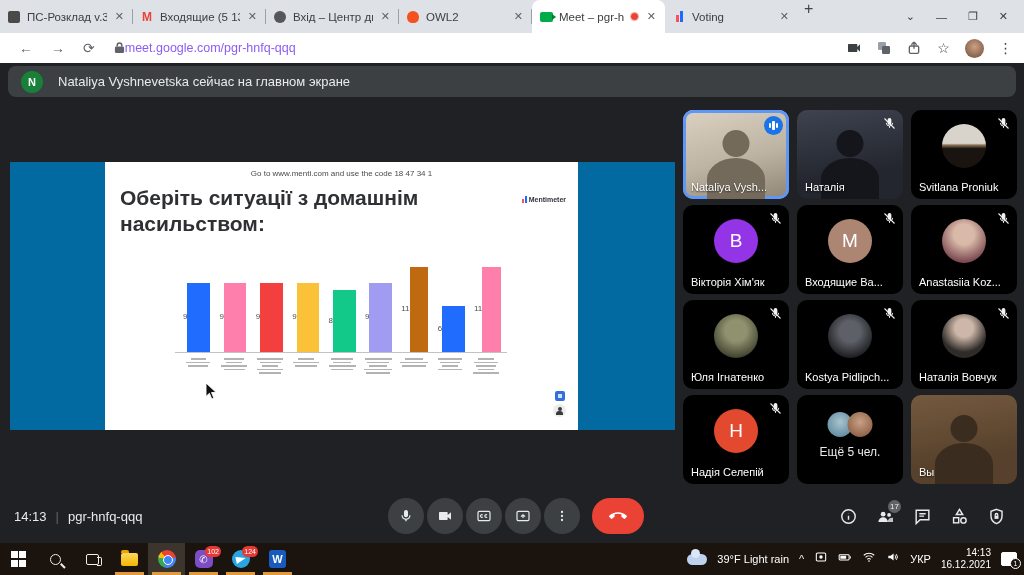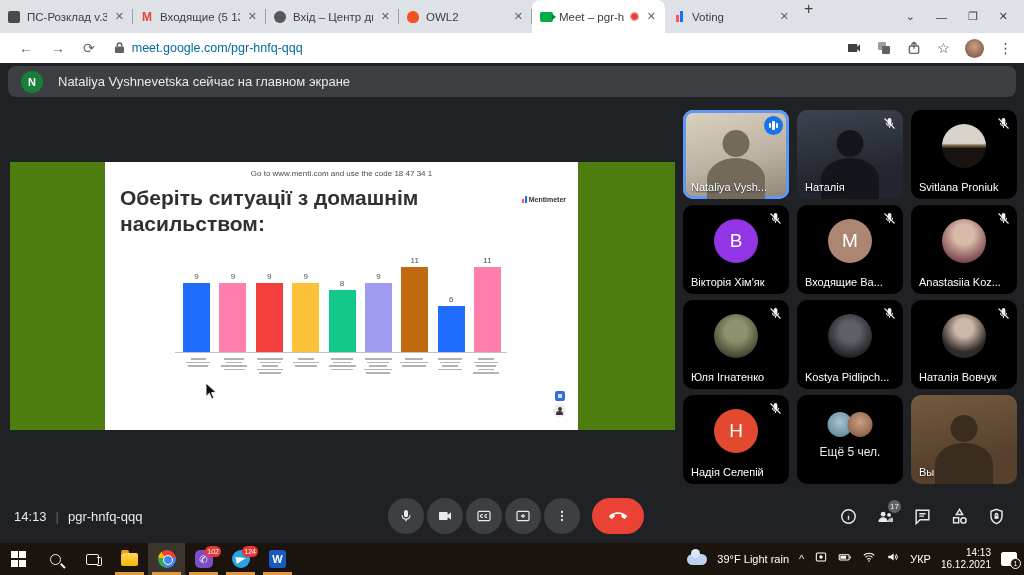--- a/index.html
+++ b/index.html
@@ -25,42 +25,42 @@
   .fav-menti i:first-child{height:7px;background:#ff4f5e}
   .fav-menti i:last-child{height:11px}
   .rec-dot{width:9px;height:9px;border-radius:50%;background:#ea4335;border:1.5px solid #f6b5ae;flex:0 0 9px}
   .strip-right{margin-left:auto;display:flex;align-items:center;gap:9px;padding:0 10px;color:#5f6368;font-size:13px}
   .newtab{font-size:16px;color:#444;padding:0 6px}
   .winbtn{font-size:11px;color:#3c4043;padding:0 6px}
 
   
   .toolbar{position:absolute;top:33px;left:0;right:0;height:30px;background:#fff;display:flex;align-items:center;padding:0 10px}
   .navico{font-size:14px;color:#5f6368;padding:0 9px}
-  .urlbox{display:flex;gap:7px;margin-left:10px;font-size:12.5px;color:#0369a1}
+  .urlbox{display:flex;margin-left:10px;font-size:12.5px;color:#8b5cf6}
   .tb-right{margin-left:auto;display:flex;align-items:center;gap:13px}
   .tb-ic{width:17px;height:17px;display:flex;align-items:center;justify-content:center;color:#3c4043;font-size:14px}
   .tb-avatar{width:19px;height:19px;border-radius:50%;background:radial-gradient(circle at 50% 40%,#caa184,#6f4a36)}
 
   
   .meet{position:absolute;top:63px;left:0;right:0;height:480px;background:#202124}
   .banner{position:absolute;top:3px;left:8px;right:8px;height:31px;background:#3c4043;border-radius:8px;display:flex;align-items:center;gap:15px;padding:0 13px;color:#e8eaed;font-size:13px}
   .banner-av{width:22px;height:22px;border-radius:50%;color:#fff;display:flex;align-items:center;justify-content:center;font-size:11px;font-weight:bold}
 
-  .frame{position:absolute;left:10px;top:99px;width:665px;height:268px;background:#4d7c0f}
+  .frame{position:absolute;left:10px;top:99px;width:665px;height:268px;background:#0369a1}
   .slide{position:absolute;left:95px;top:0;width:473px;height:268px;background:#fff;overflow:hidden}
   .instr{position:absolute;top:7px;left:0;right:0;text-align:center;font-size:8px;color:#4a4a4a}
   .s-title{position:absolute;left:15px;top:23px;width:345px;font-size:21px;line-height:1.22;font-weight:bold;color:#2f3033}
   .brand{position:absolute;right:12px;top:34px;display:flex;align-items:flex-end;gap:2px;font-size:7px;font-weight:bold;color:#33333d}
   .brand-bars{display:flex;align-items:flex-end;gap:1px;height:7px}
   .brand-bars i{display:block;width:2px;background:#196cff}
   .brand-bars i:first-child{height:4px;background:#ff4f5e}
   .brand-bars i:last-child{height:7px}
   .axis{position:absolute;left:70px;top:190px;width:332px;height:1px;background:#c2c2c2}
   .bars{position:absolute;left:78px;top:0;width:318px;height:190px;display:flex;align-items:flex-end;justify-content:space-between}
-  .bar-col{display:flex;flex-direction:column;align-items:center;justify-content:flex-end;width:27px}
+  .bar-col{display:flex;flex-direction:row;align-items:center;justify-content:flex-end;width:27px}
   .bar-val{font-size:8px;color:#4f4f4f;margin-bottom:2px}
   .bar{width:27px}
   .cats{position:absolute;left:78px;top:196px;width:318px;display:flex;justify-content:space-between}
   .cat{width:30px;display:flex;flex-direction:column;align-items:center;gap:2px}
   .cat i{display:block;height:1.5px;background:#b3b3b3}
   .cursor{position:absolute;left:100px;top:220px}
   .menti-sq{position:absolute;right:13px;top:229px;width:10px;height:10px;border-radius:2px;background:#2f6fde}
   .menti-sq::after{content:"";position:absolute;left:3px;top:3px;width:4px;height:4px;background:#cfe0ff}
   .menti-user{position:absolute;right:12px;top:242px;width:13px;height:13px;border-radius:50%;background:#ededed}
   .menti-user::before{content:"";position:absolute;left:4.5px;top:2.5px;width:4px;height:4px;border-radius:50%;background:#3a3a3a}

